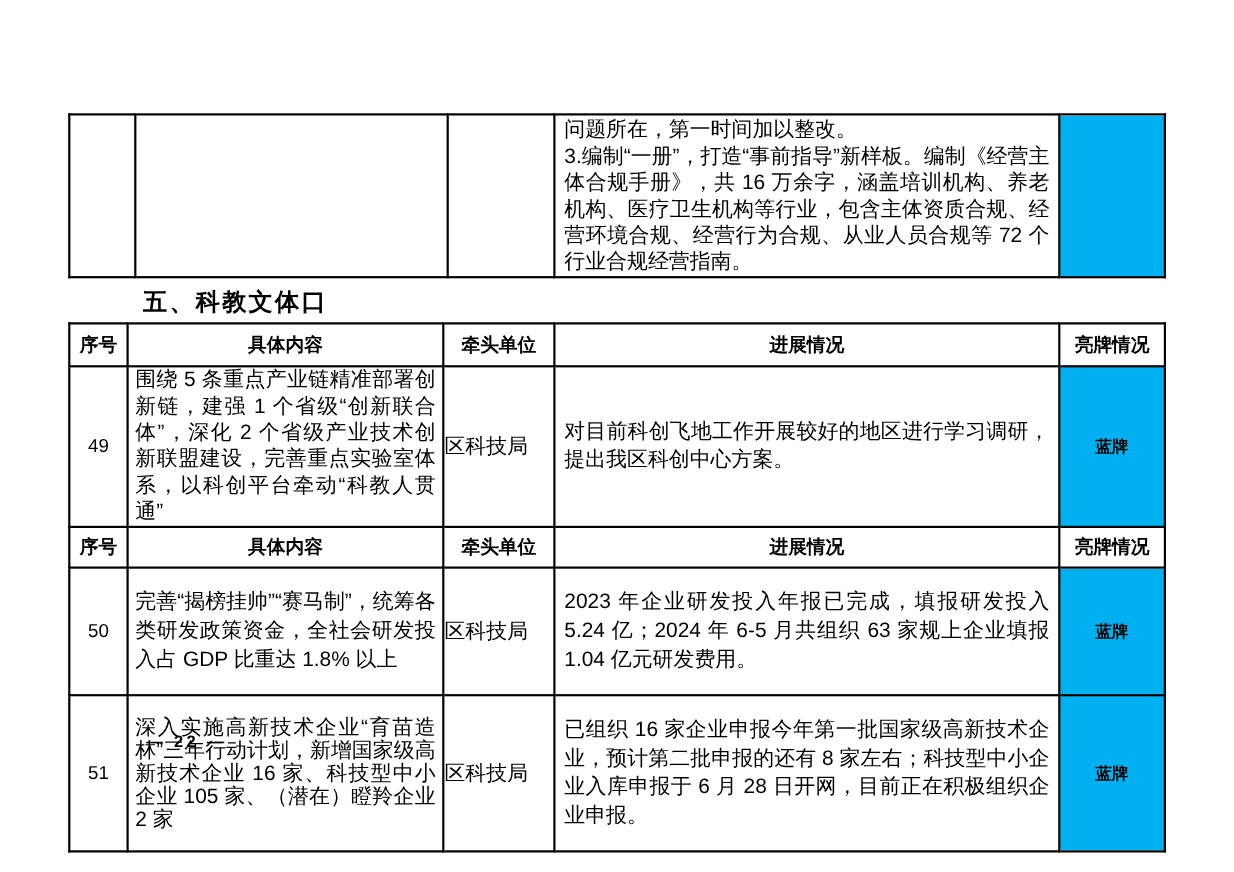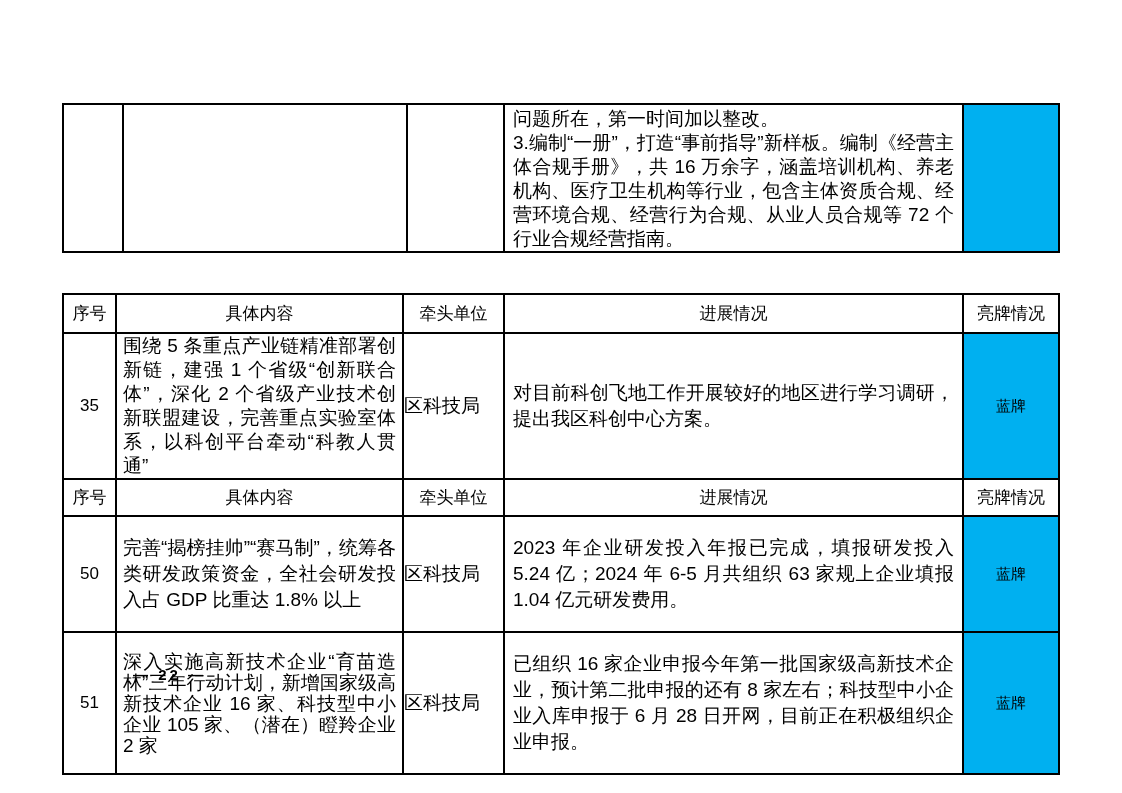--- a/index.html
+++ b/index.html
@@ -23,21 +23,21 @@
 
   
   .section-heading {
     position:absolute; left:130px; top:260px;
     font-size:22px; font-weight:700; letter-spacing:2px;
   }
 
   
   .main-table { position:absolute; left:62px; top:293px; width:996px; }
   .main-table th {
-    font-size:17px; font-weight:400; text-align:center; padding:0 0;
+    font-size:17px; font-weight:700; text-align:center; padding:0 0;
   }
   .row-header { height:39px; }
   .row-header2 { height:37px; }
   .row-49 { height:123px; }
   .row-50 { height:83px; }
   .row-51 { height:88px; }
 
   .cell-no { text-align:center; font-size:17px; }
   .cell-content {
     text-align:justify; font-size:19px; padding:0 6px;
@@ -45,21 +45,21 @@
   .cell-unit { font-size:19px; }
   .cell-progress {
     text-align:justify; font-size:19px; padding:18px 8px;
   }
   .lh24 { line-height:24px;margin-top:28px; }
   .lh26 { line-height:26px; }
   .lh21 { line-height:21px; }
 
   .badge-cell {
     background:#00B0F0; text-align:center;
-    font-size:15px; font-weight:400; color:#000;
+    font-size:15px; font-weight:700; color:#000;
   }
 
   
   .page-number {
     position:absolute; left:133px; top:666px;
     font-size:15px; letter-spacing:3px; white-space:nowrap;font-weight:bold;
   }
 </style>
 </head>
 <body>
@@ -79,41 +79,42 @@
       <td class="cell-no"></td>
       <td class="cell-content"></td>
       <td class="cell-unit"></td>
       <td class="cell-progress-top">问题所在，第一时间加以整改。
 3.编制“一册”，打造“事前指导”新样板。编制《经营主体合规手册》，共 16 万余字，涵盖培训机构、养老机构、医疗卫生机构等行业，包含主体资质合规、经营环境合规、经营行为合规、从业人员合规等 72 个行业合规经营指南。</td>
       <td class="badge-cell"></td>
     </tr>
   </tbody>
     </table>
 
+  <div class="section-heading">五、科教文体口</div>
 
   <table class="main-table">
     <colgroup>
       <col style="width:53px">
         <col style="width:287px">
         <col style="width:101px">
       <col style="width:459px">
         <col style="width:96px">
     </colgroup>
 
     <tbody>
         <tr class="row-header">
       <th>序号</th>
       <th>具体内容</th>
       <th>牵头单位</th>
       <th>进展情况</th>
       <th>亮牌情况</th>
     </tr>
 
     <tr class="row-49">
-      <td class="cell-no">35</td>
+      <td class="cell-no">49</td>
       <td class="cell-content lh24">围绕 5 条重点产业链精准部署创新链，建强 1 个省级“创新联合体”，深化 2 个省级产业技术创新联盟建设，完善重点实验室体系，以科创平台牵动“科教人贯通”</td>
       <td class="cell-unit">区科技局</td>
       <td class="cell-progress lh26">对目前科创飞地工作开展较好的地区进行学习调研，提出我区科创中心方案。</td>
       <td class="badge-cell">蓝牌</td>
     </tr>
 
     <tr class="row-header2">
       <th>序号</th>
       <th>具体内容</th>
       <th>牵头单位</th>

